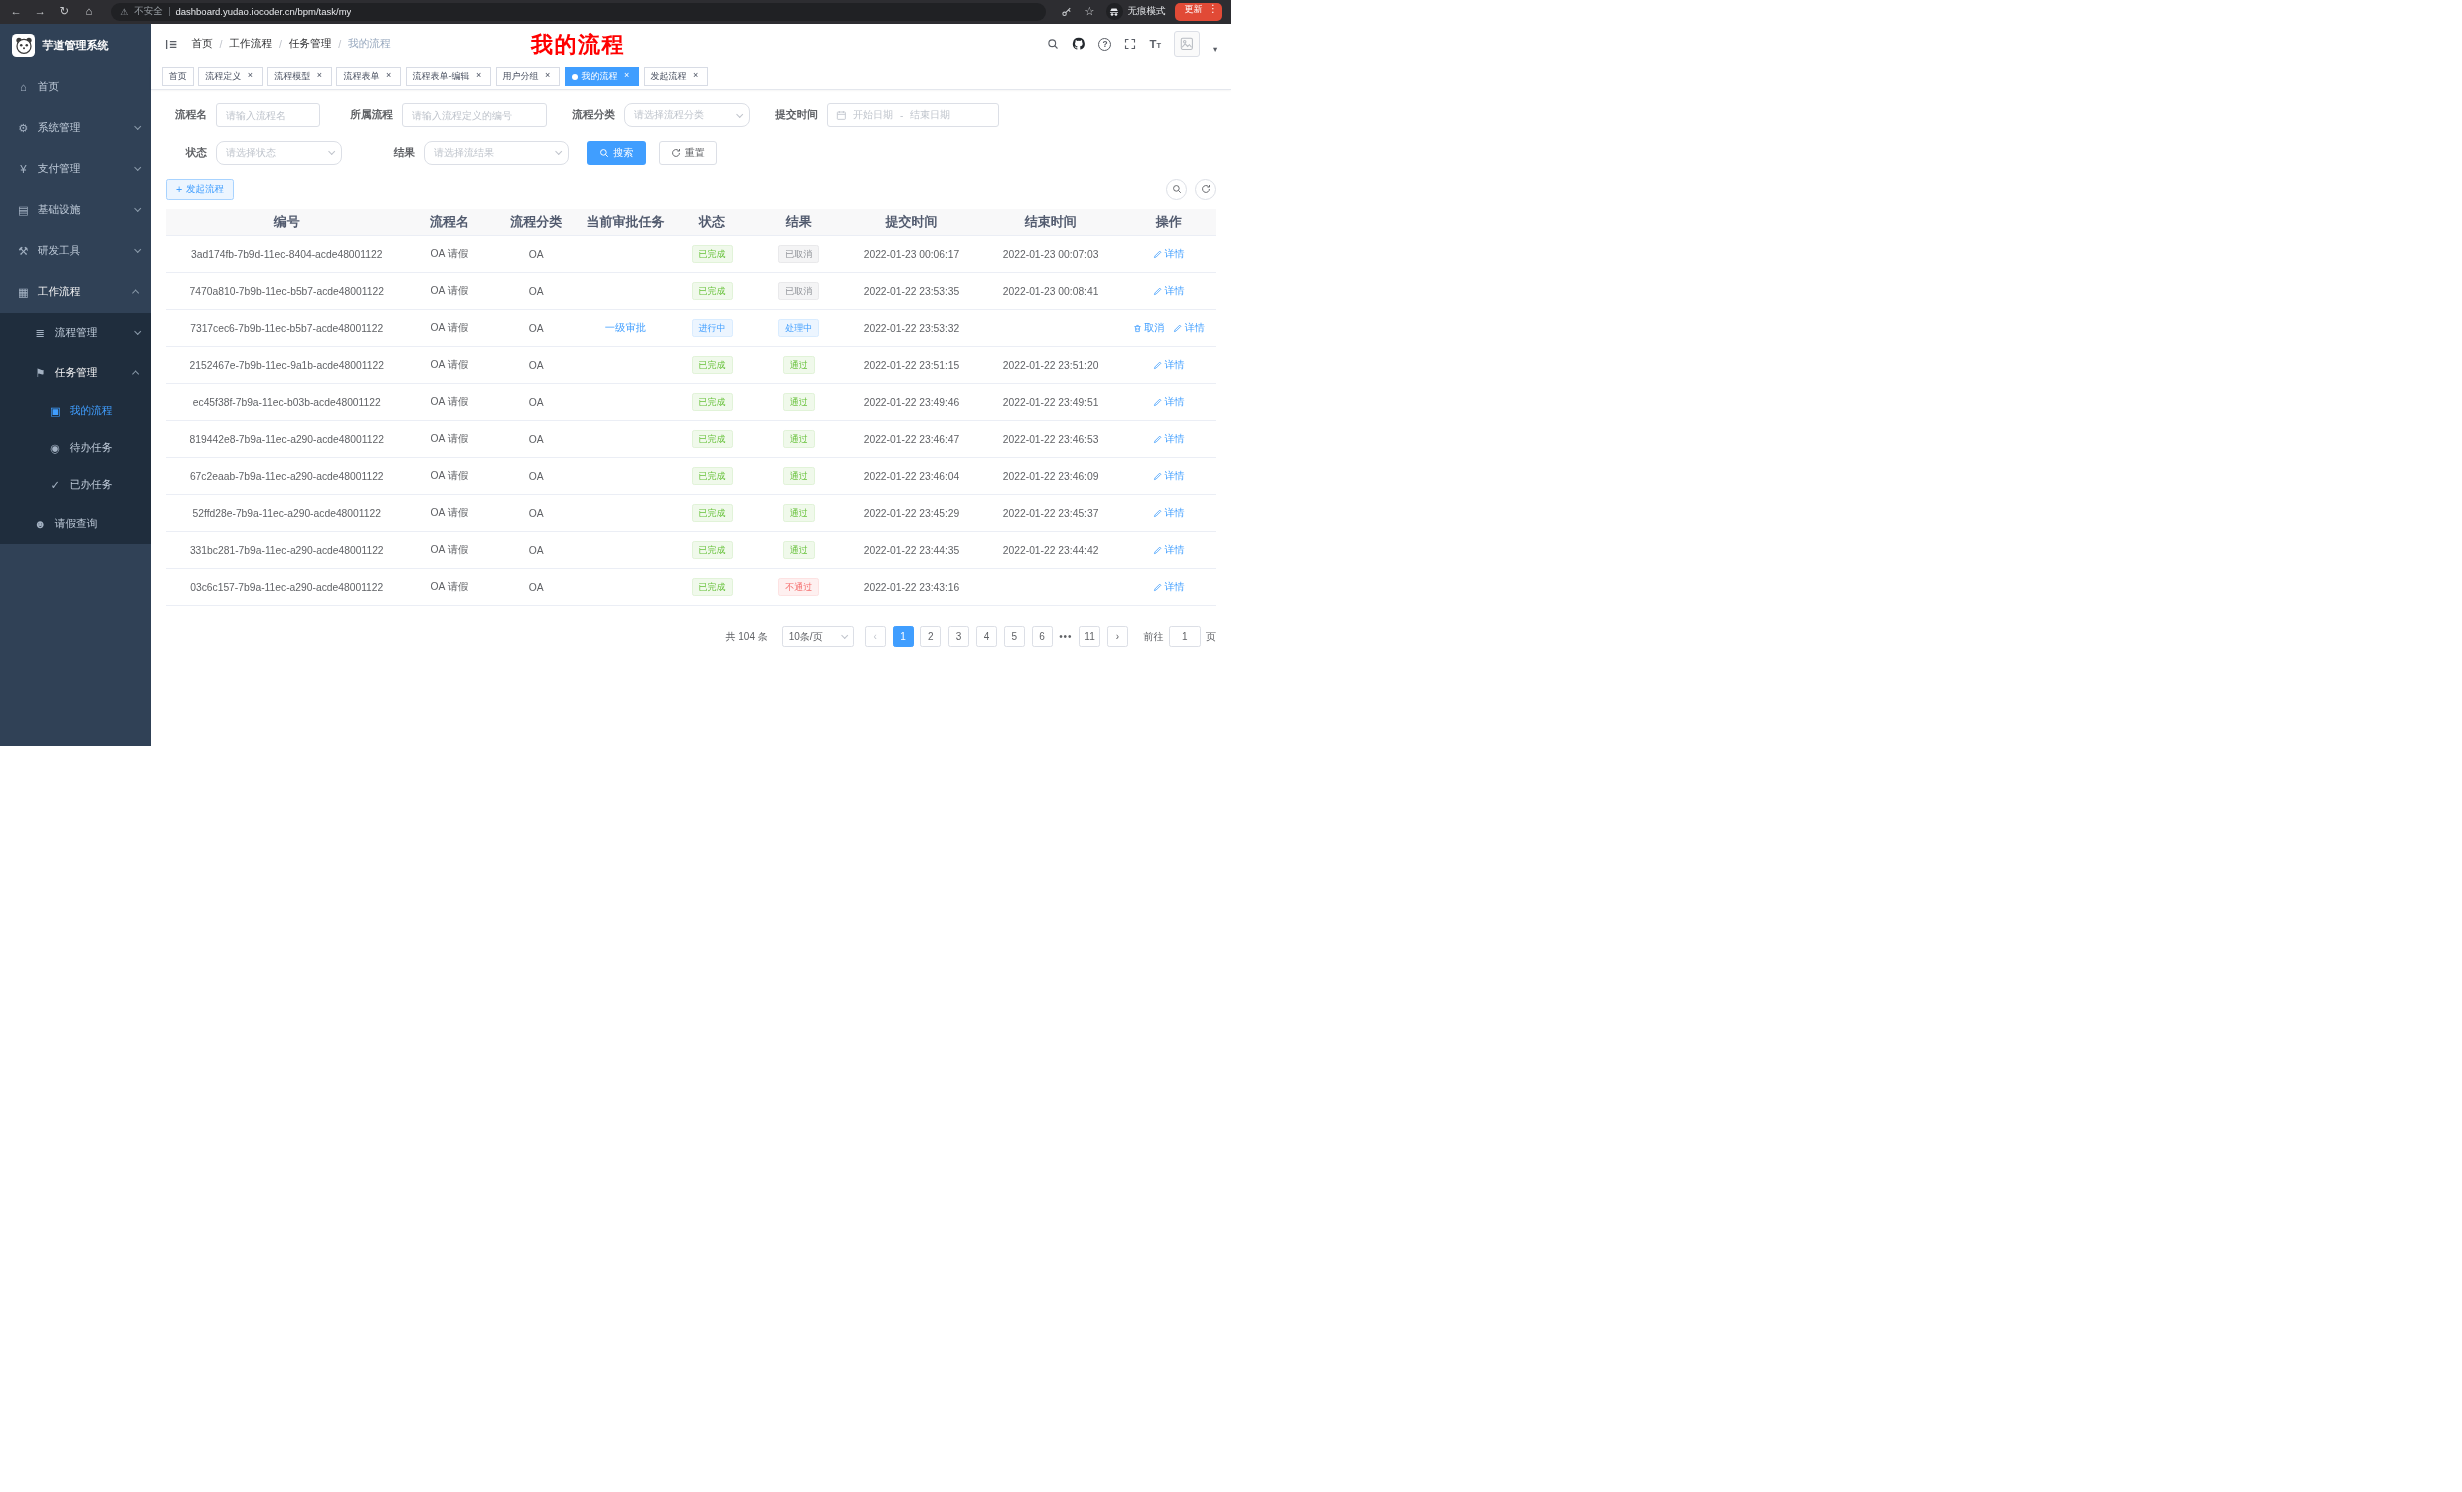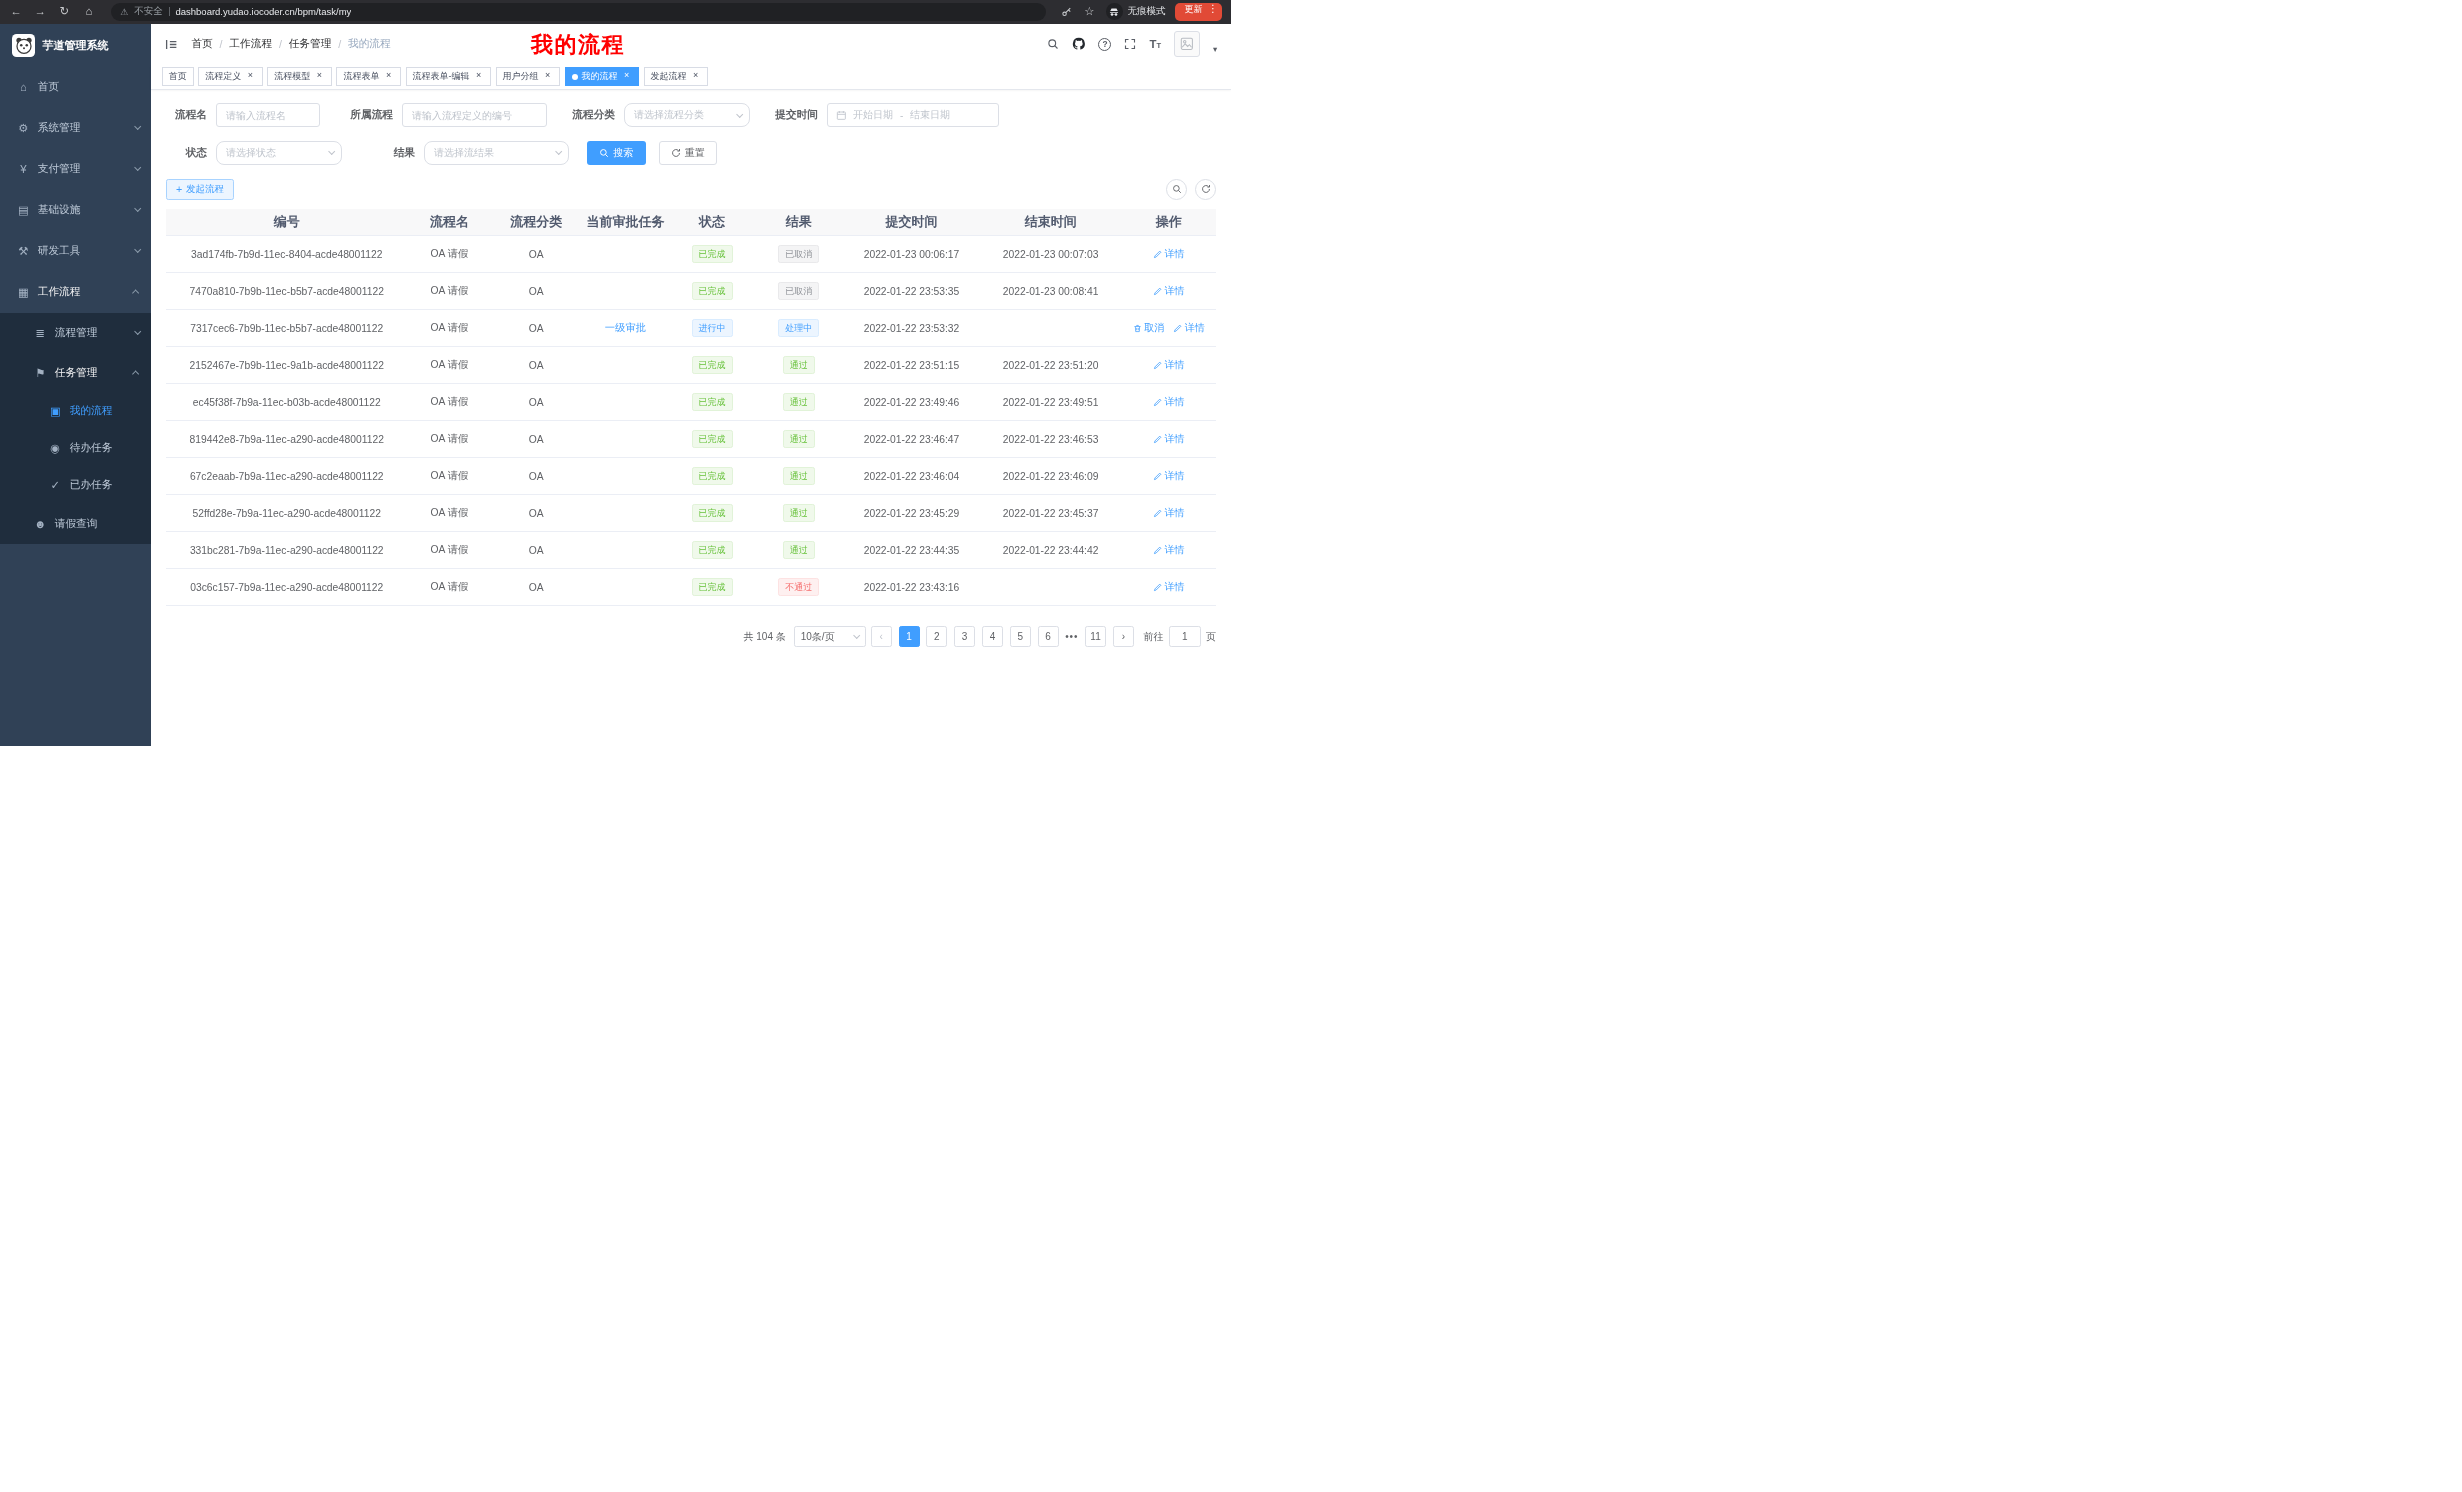--- a/index.html
+++ b/index.html
@@ -107,21 +107,21 @@
     overflow:hidden;white-space:nowrap;text-overflow:ellipsis}
   .tag{display:inline-block;height:17.5px;line-height:16px;padding:0 6px;border-radius:2.3px;font-size:9px;border:0.8px solid}
   .tag-success{color:#67c23a;background:#f0f9eb;border-color:#e1f3d8}
   .tag-info{color:#909399;background:#f4f4f5;border-color:#e9e9eb}
   .tag-primary{color:#409eff;background:#ecf5ff;border-color:#d9ecff}
   .tag-danger{color:#f56c6c;background:#fef0f0;border-color:#fde2e2}
   .task-link{color:#409eff;cursor:pointer}
   .link{color:#409eff;font-size:10px;display:inline-flex;align-items:center;gap:2.3px;margin:0 4.6px;cursor:pointer;text-decoration:none}
 
   
-  .pagination{display:flex;align-items:center;justify-content:flex-end;gap:5px;margin-top:20px;font-size:10px}
+  .pagination{display:flex;align-items:center;justify-content:flex-end;gap:11px;margin-top:20px;font-size:10px}
   .total{color:#606266;margin-right:3px}
   .size-select{width:72px;height:21px;border:0.8px solid #dcdfe6;border-radius:2.3px;display:flex;align-items:center;
     justify-content:space-between;padding:0 6px;cursor:pointer;color:#606266}
   .pager{display:flex;gap:6.8px;align-items:center}
   .pg-btn{min-width:21px;height:21px;padding:0 3px;border:0.8px solid #dcdfe6;border-radius:2.3px;background:#fff;
     display:flex;align-items:center;justify-content:center;color:#606266;cursor:pointer;font-size:10px}
   .pg-btn.active{background:#409eff;border-color:#409eff;color:#fff}
   .pg-btn.disabled{color:#c0c4cc;cursor:default}
   .pg-ellipsis{color:#606266;letter-spacing:0.8px;cursor:pointer}
   .goto{display:flex;align-items:center;gap:5.3px;margin-left:4.6px;color:#606266}

